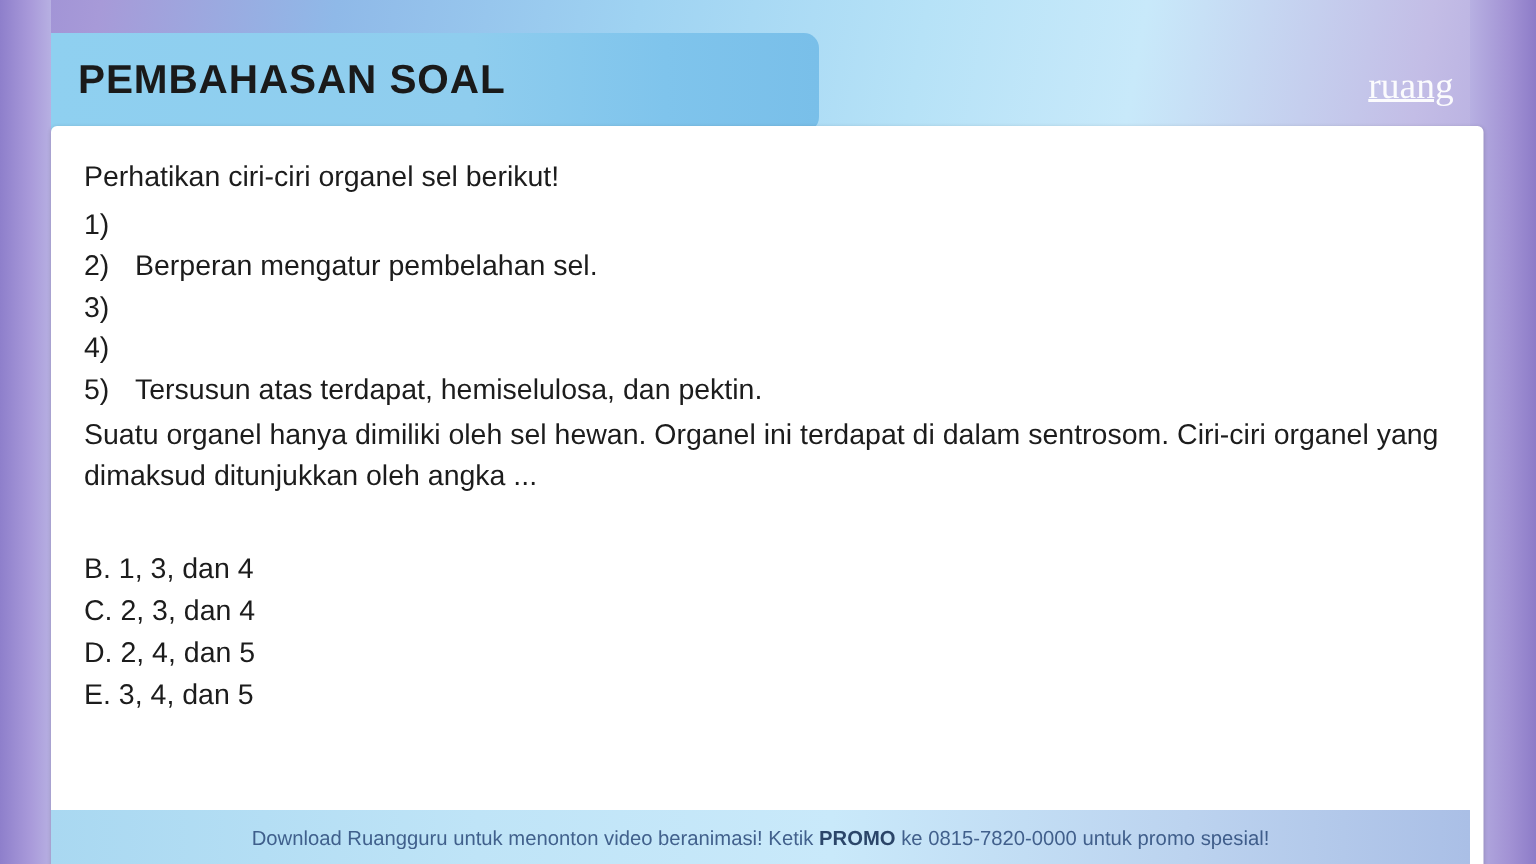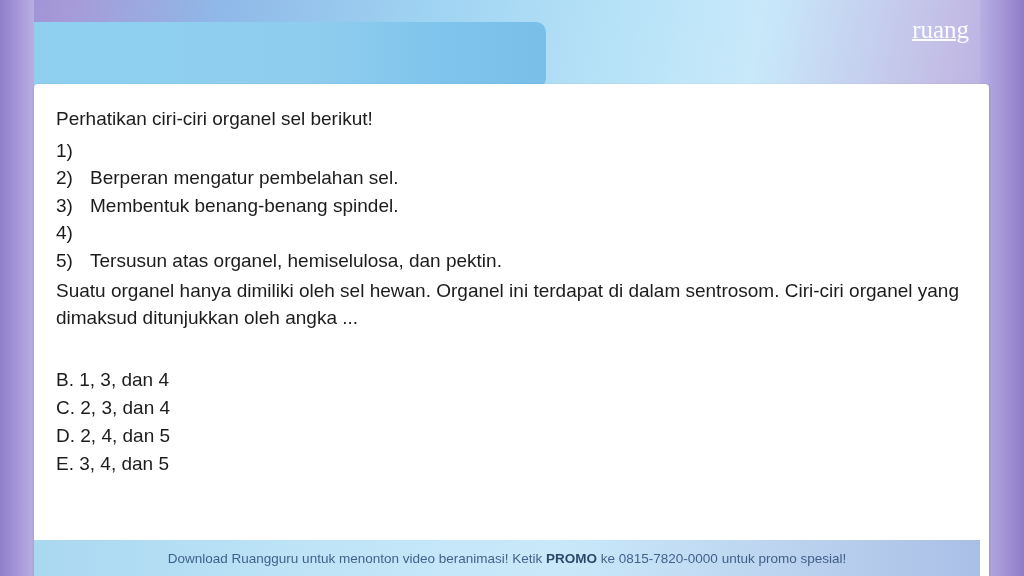--- a/index.html
+++ b/index.html
@@ -60,20 +60,21 @@
     font-family: "Liberation Serif", serif;
     line-height: 0.95;
     opacity: 0.95;
   }
   .logo .l1 {
     display: block;
     font-size: 25px;
     text-decoration: underline;
     text-decoration-thickness: 2px;
     text-underline-offset: 1px;
+    margin-top: 28px;
   }
   .logo .l2 {
     display: block;
     font-size: 25px;
     margin-left: 14px;
     text-decoration: underline;
     text-decoration-thickness: 2px;
     text-underline-offset: 1px;
     margin-top: 44px;
   }
@@ -152,20 +153,21 @@
 </style>
 </head>
 <body>
 
 <div class="slide">
 
   <div class="edge-left"></div>
   <div class="edge-right"></div>
 
   <div class="header-band"></div>
+  <div class="header-title">PEMBAHASAN SOAL</div>
 
   <div class="logo">
     <span class="l1">ruang</span>
     <span class="l2">guru</span>
   </div>
 
   <div class="card">
     <div class="card-body">
 
       <p class="intro">Perhatikan ciri-ciri organel sel berikut!</p>
@@ -173,28 +175,27 @@
       <ul class="numlist">
         <li>
           <span class="num">1)</span>
         </li>
         <li>
           <span class="num">2)</span>
           <span class="txt">Berperan mengatur pembelahan sel.</span>
         </li>
         <li>
           <span class="num">3)</span>
-          <span class="txt">Membentuk benang-benang spindel.</span>
         </li>
         <li>
           <span class="num">4)</span>
         </li>
         <li>
           <span class="num">5)</span>
-          <span class="txt">Tersusun atas organel, hemiselulosa, dan pektin.</span>
+          <span class="txt">Tersusun atas terdapat, hemiselulosa, dan pektin.</span>
         </li>
       </ul>
 
       <p class="closing">Suatu organel hanya dimiliki oleh sel hewan. Organel ini terdapat di dalam sentrosom. Ciri-ciri organel yang dimaksud ditunjukkan oleh angka ...</p>
 
       <div class="options">
         <div class="opt">B. 1, 3, dan 4</div>
         <div class="opt">C. 2, 3, dan 4</div>
         <div class="opt">D. 2, 4, dan 5</div>
         <div class="opt">E. 3, 4, dan 5</div>

